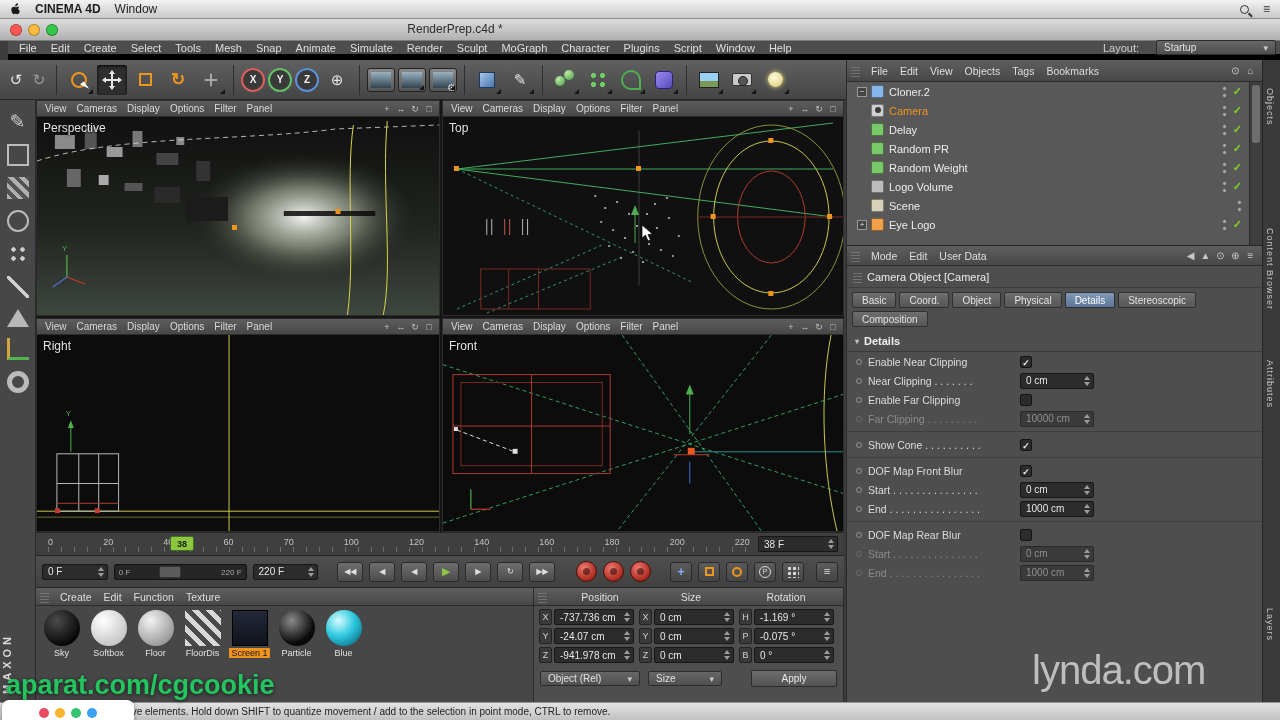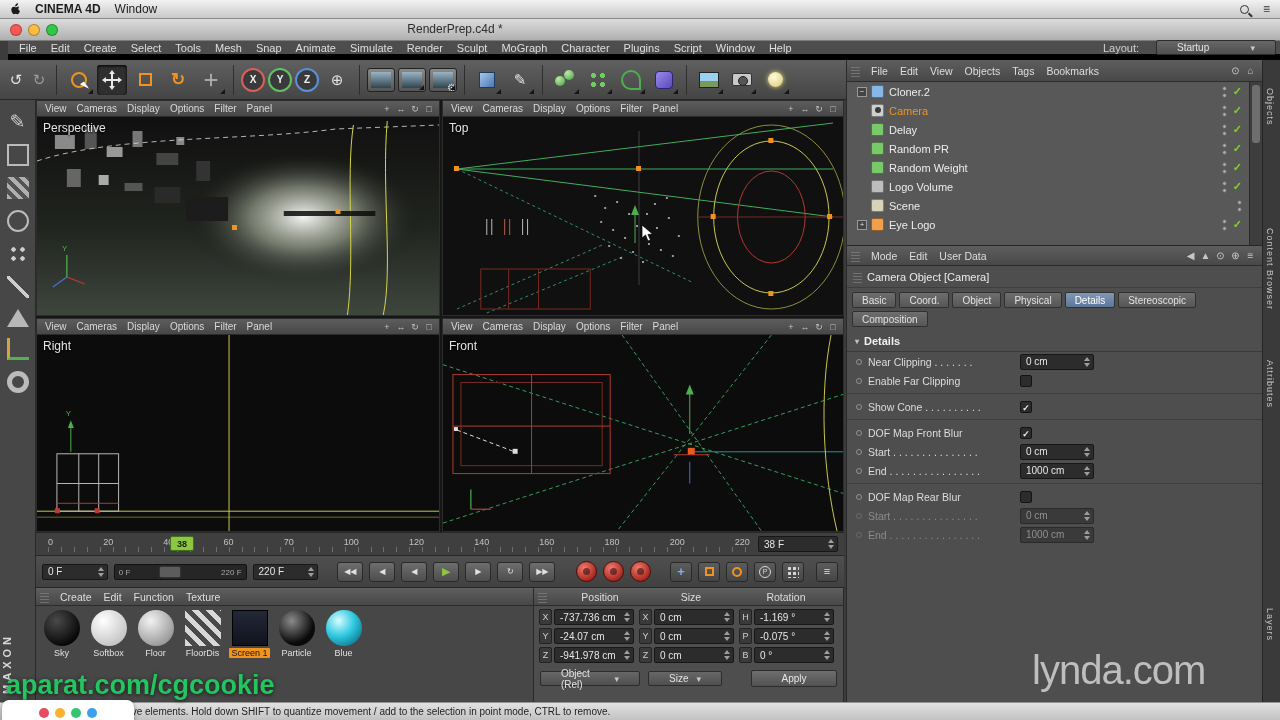--- a/index.html
+++ b/index.html
@@ -19,21 +19,21 @@
 #titlebar{position:absolute;left:0;top:19px;width:1280px;height:22px;background:linear-gradient(#dcdcdc,#b0b0b0);border-bottom:1px solid #7d7d7d}
 .tl{position:absolute;top:5px;width:12px;height:12px;border-radius:50%;border:1px solid rgba(0,0,0,.3)}
 .tl.r{left:10px;background:#fc5753}.tl.y{left:28px;background:#fdbc40}.tl.g{left:46px;background:#33c748}
 #titlebar .wt{position:absolute;left:455px;top:3px;transform:translateX(-50%);color:#2e2e2e;font-size:12px}
 
 
 #menubar{position:absolute;left:8px;top:41px;width:1280px;height:19px;background:#4d4d4d;border-bottom:6px solid #000000;display:flex;align-items:center;padding:0 4px}
 #menubar .mi{padding:0 7px;font-size:11px;color:#dedede}
 #menubar .spacer{flex:1}
 #menubar .laylbl{color:#cfcfcf;margin-right:17px}
-.drop{height:15px;background:linear-gradient(#676767,#4f4f4f);border:1px solid #2c2c2c;border-radius:2px;display:flex;align-items:center;padding:0 20px;font-size:10px;color:#e3e3e3}
+.drop{height:15px;background:linear-gradient(#676767,#4f4f4f);border:1px solid #2c2c2c;border-radius:2px;display:flex;align-items:center;padding:0 7px;font-size:10px;color:#e3e3e3}
 .drop::after{content:"▾";margin-left:auto;padding-left:8px;color:#c9c9c9;font-size:9px}
 #menubar .drop{width:120px;margin-right:8px}
 
 
 #toolbar{position:absolute;left:0;top:60px;width:846px;height:40px;background:linear-gradient(#606060,#454545);border-bottom:1px solid #262626;display:flex;align-items:center;padding:0 6px;gap:3px}
 .tsep{width:1px;height:30px;background:#2e2e2e;margin:0 4px}
 .tbi{width:30px;height:30px;display:flex;align-items:center;justify-content:center;border-radius:3px;position:relative}
 .tbi.s{width:20px;height:20px}
 .tbi.active{background:#2f2f2f;box-shadow:inset 0 1px 3px #000}
 .gl{font-size:15px;color:#e2e2e2;line-height:1}
@@ -998,33 +998,49 @@
     <span class="atab active">Details</span>
     <span class="atab">Stereoscopic</span>
     <span class="atab">Composition</span>
   </div>
   <div class="asect">
       <span>Details</span>
     </div>
 
   <div class="arow">
     <span class="adot"></span>
+    <span class="albl">Enable Near Clipping</span>
+    <span class="cb on"></span>
+  </div>
+  <div class="arow">
+    <span class="adot"></span>
     <span class="albl">Near Clipping . . . . . . .</span>
     <span class="fld">
         <span class="v">0 cm</span>
         <span class="stp">
           <i class="u"></i>
           <i class="d"></i>
         </span>
       </span>
   </div>
   <div class="arow">
     <span class="adot"></span>
     <span class="albl">Enable Far Clipping</span>
     <span class="cb"></span>
+  </div>
+  <div class="arow dis">
+    <span class="adot"></span>
+    <span class="albl">Far Clipping . . . . . . . . .</span>
+    <span class="fld">
+        <span class="v">10000 cm</span>
+        <span class="stp">
+          <i class="u"></i>
+          <i class="d"></i>
+        </span>
+      </span>
   </div>
   <div class="asep"></div>
   <div class="arow">
     <span class="adot"></span>
     <span class="albl">Show Cone . . . . . . . . . .</span>
     <span class="cb on"></span>
   </div>
   <div class="asep"></div>
   <div class="arow">
     <span class="adot"></span>

